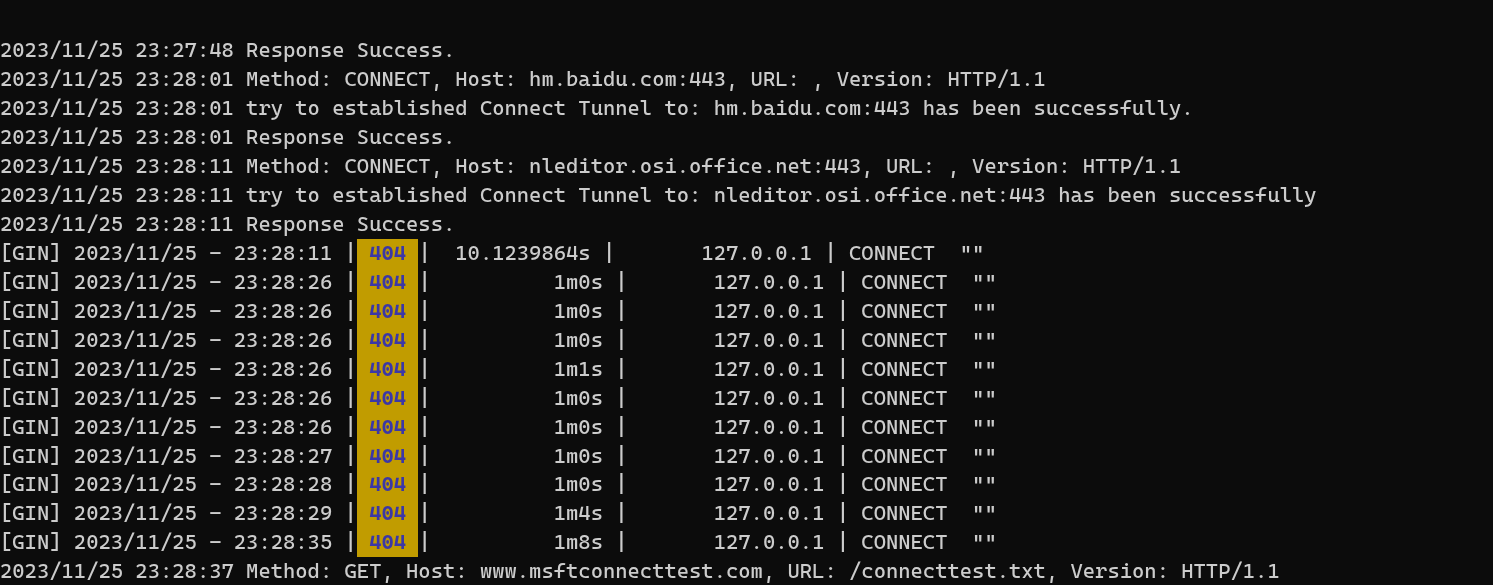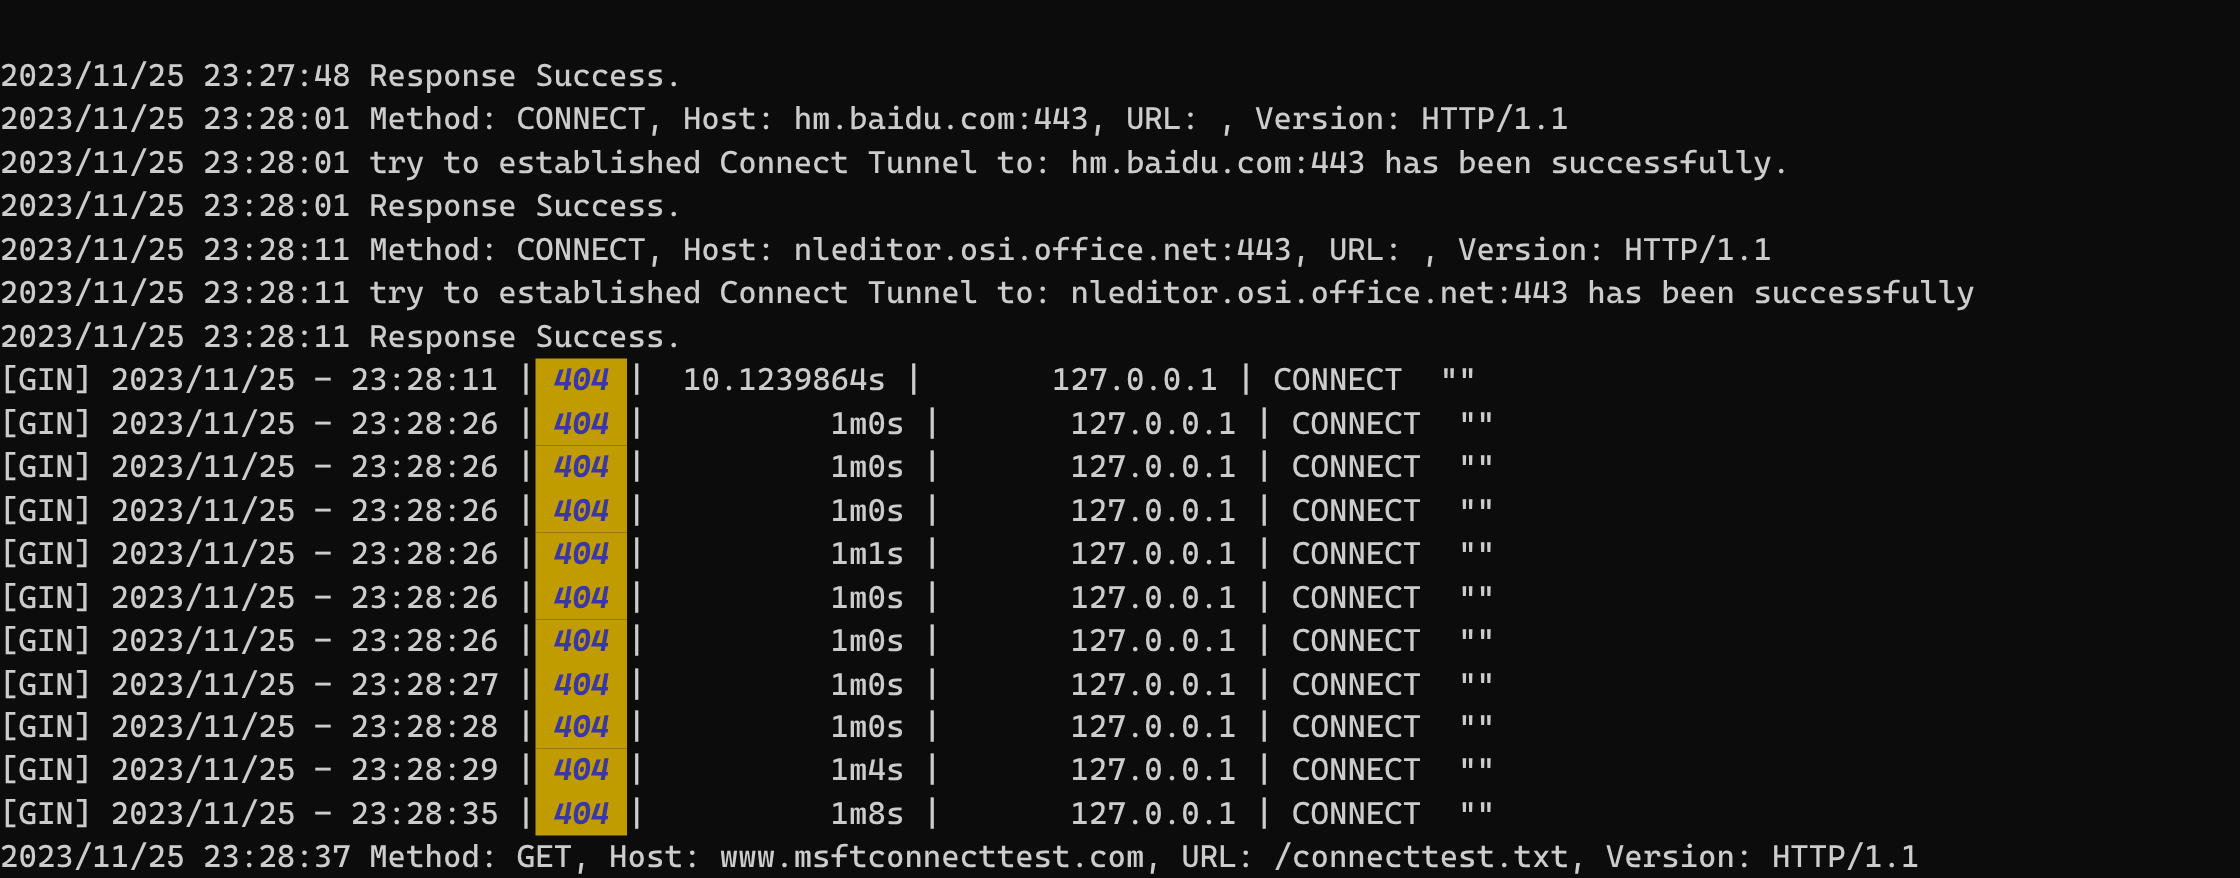--- a/index.html
+++ b/index.html
@@ -17,21 +17,20 @@
     width: 1493px;
     height: 585px;
     box-sizing: border-box;
     overflow: hidden;
   }
   .line { white-space: pre; }
   .status {
     display: inline-block;
     text-align: center;
     font-weight: bold;
-    font-style: italic;
   }
   .status-404 {
     background: #c19c00;
     color: #3b37a7;
   }
   .status-404-text { color: #3b37a7; }
 </style>
 </head>
 <body>
 <div class="terminal" id="root" style="margin-top: -22px;"><div class="line"><span>2023/11/25 23:27:48 Response Success.</span></div><div class="line"><span>2023/11/25 23:28:01 Method: CONNECT, Host: hm.baidu.com:443, URL: , Version: HTTP/1.1</span></div><div class="line"><span>2023/11/25 23:28:01 try to established Connect Tunnel to: hm.baidu.com:443 has been successfully.</span></div><div class="line"><span>2023/11/25 23:28:01 Response Success.</span></div><div class="line"><span>2023/11/25 23:28:11 Method: CONNECT, Host: nleditor.osi.office.net:443, URL: , Version: HTTP/1.1</span></div><div class="line"><span>2023/11/25 23:28:11 try to established Connect Tunnel to: nleditor.osi.office.net:443 has been successfully</span></div><div class="line"><span>2023/11/25 23:28:11 Response Success.</span></div><div class="line"><span>[GIN] 2023/11/25 - 23:28:11 |</span><span class="status status-404"><span class="status-404-text"> 404 </span></span><span>|  10.1239864s |       127.0.0.1 | CONNECT  ""</span></div><div class="line"><span>[GIN] 2023/11/25 - 23:28:26 |</span><span class="status status-404"><span class="status-404-text"> 404 </span></span><span>|          1m0s |       127.0.0.1 | CONNECT  ""</span></div><div class="line"><span>[GIN] 2023/11/25 - 23:28:26 |</span><span class="status status-404"><span class="status-404-text"> 404 </span></span><span>|          1m0s |       127.0.0.1 | CONNECT  ""</span></div><div class="line"><span>[GIN] 2023/11/25 - 23:28:26 |</span><span class="status status-404"><span class="status-404-text"> 404 </span></span><span>|          1m0s |       127.0.0.1 | CONNECT  ""</span></div><div class="line"><span>[GIN] 2023/11/25 - 23:28:26 |</span><span class="status status-404"><span class="status-404-text"> 404 </span></span><span>|          1m1s |       127.0.0.1 | CONNECT  ""</span></div><div class="line"><span>[GIN] 2023/11/25 - 23:28:26 |</span><span class="status status-404"><span class="status-404-text"> 404 </span></span><span>|          1m0s |       127.0.0.1 | CONNECT  ""</span></div><div class="line"><span>[GIN] 2023/11/25 - 23:28:26 |</span><span class="status status-404"><span class="status-404-text"> 404 </span></span><span>|          1m0s |       127.0.0.1 | CONNECT  ""</span></div><div class="line"><span>[GIN] 2023/11/25 - 23:28:27 |</span><span class="status status-404"><span class="status-404-text"> 404 </span></span><span>|          1m0s |       127.0.0.1 | CONNECT  ""</span></div><div class="line"><span>[GIN] 2023/11/25 - 23:28:28 |</span><span class="status status-404"><span class="status-404-text"> 404 </span></span><span>|          1m0s |       127.0.0.1 | CONNECT  ""</span></div><div class="line"><span>[GIN] 2023/11/25 - 23:28:29 |</span><span class="status status-404"><span class="status-404-text"> 404 </span></span><span>|          1m4s |       127.0.0.1 | CONNECT  ""</span></div><div class="line"><span>[GIN] 2023/11/25 - 23:28:35 |</span><span class="status status-404"><span class="status-404-text"> 404 </span></span><span>|          1m8s |       127.0.0.1 | CONNECT  ""</span></div><div class="line"><span>2023/11/25 23:28:37 Method: GET, Host: www.msftconnecttest.com, URL: /connecttest.txt, Version: HTTP/1.1</span></div></div>

